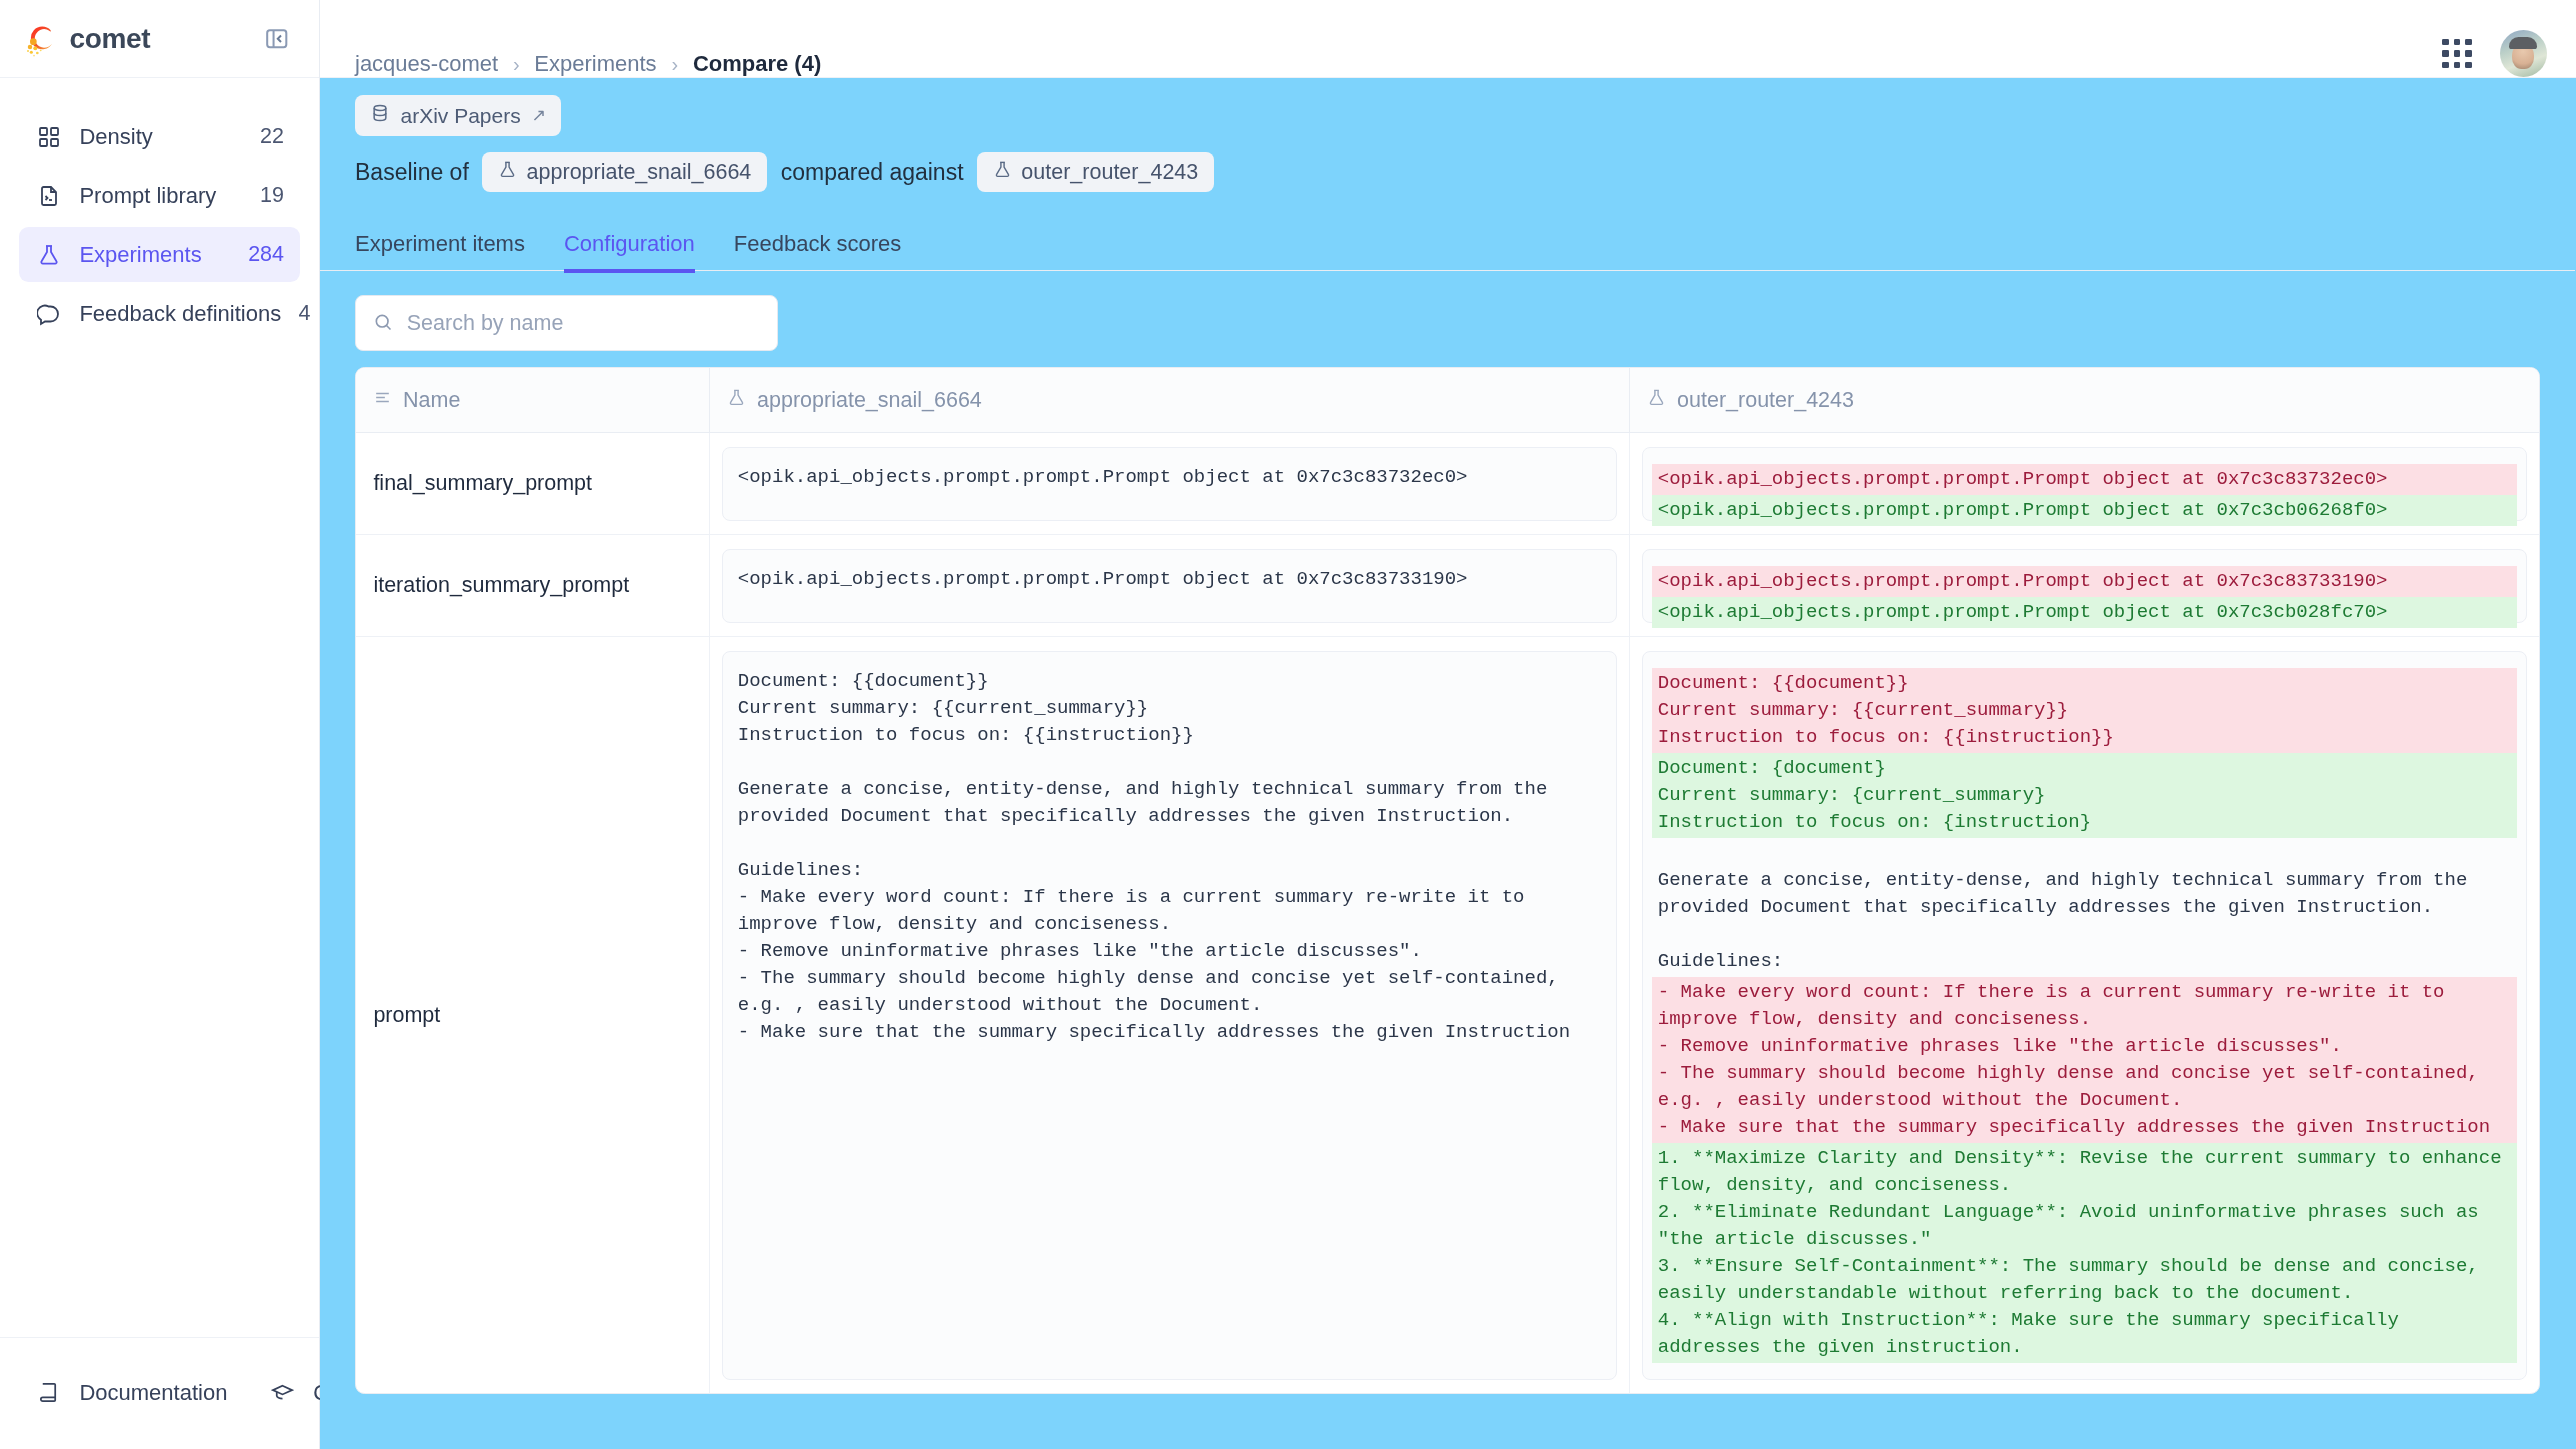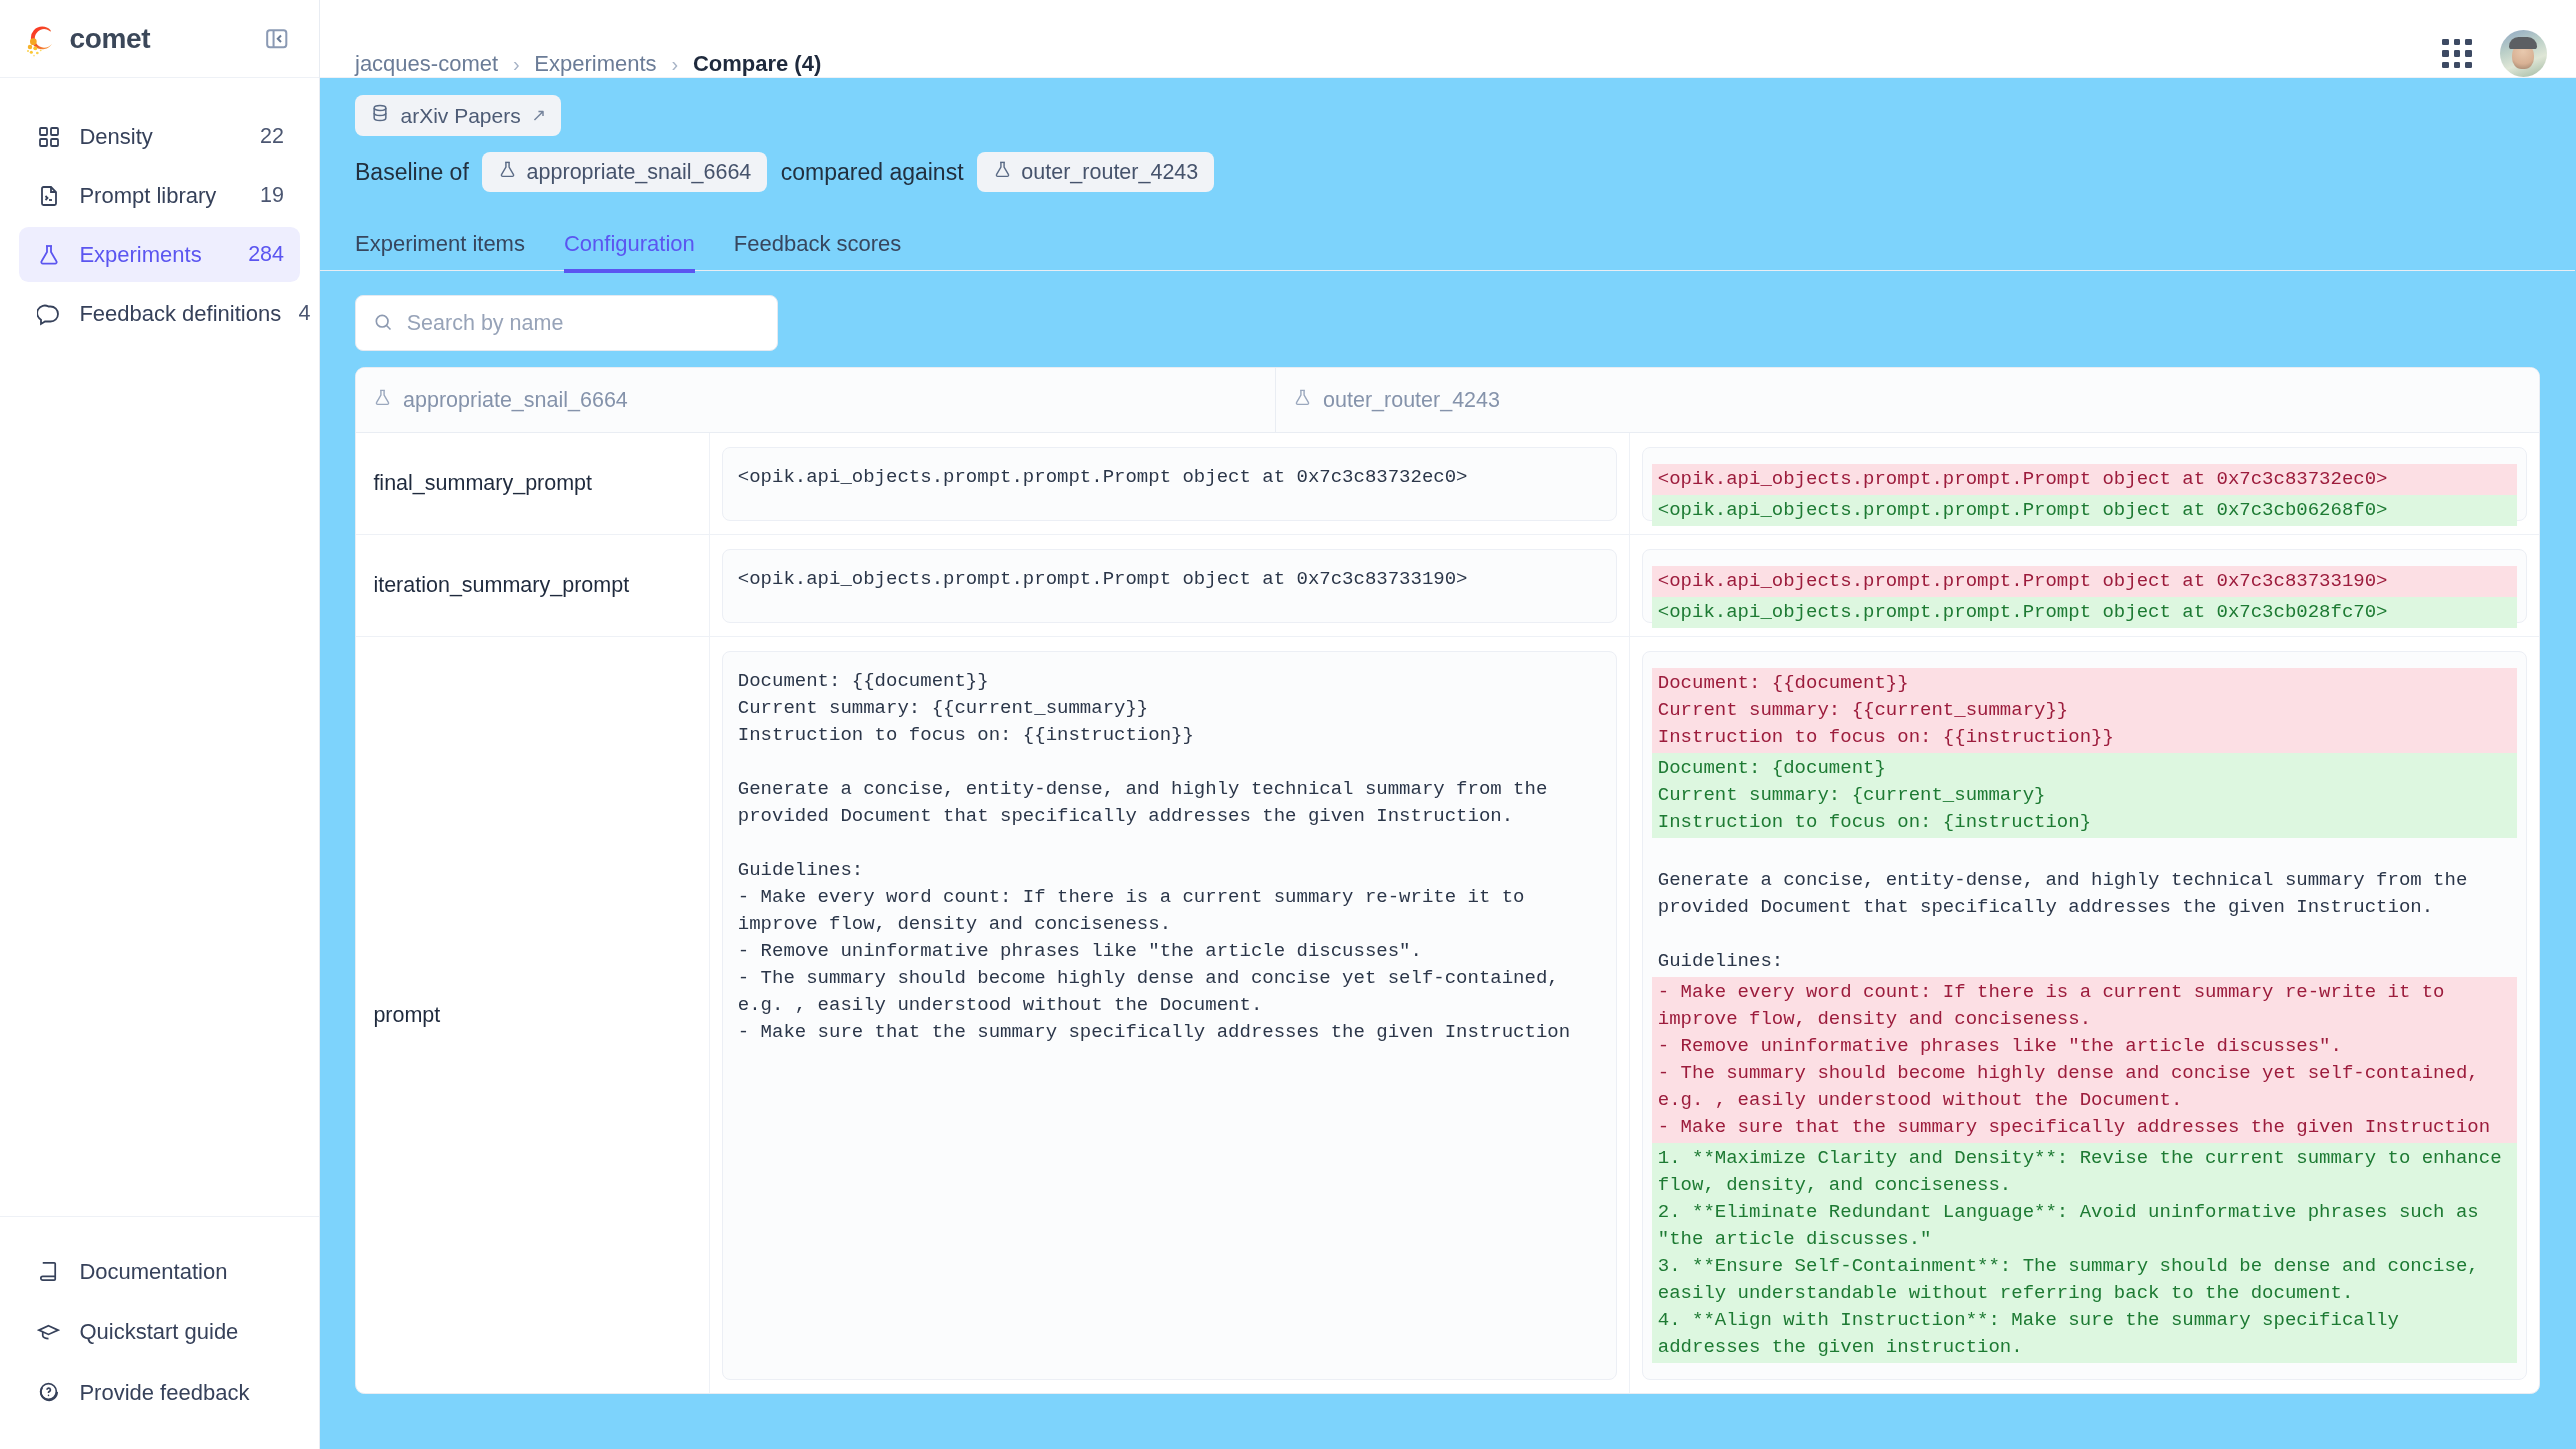--- a/index.html
+++ b/index.html
@@ -46,21 +46,21 @@
   .sb-item .sb-ico { width: 27px; height: 27px; flex: 0 0 27px; display:flex; align-items:center; justify-content:center; }
   .sb-item .sb-label { flex: 1 1 auto; white-space: nowrap; }
   .sb-item .sb-count { font-size: 21.5px; color: #4b5671; }
   .sb-item.active { background: #eeeefe; color: #5b55f0; }
   .sb-item.active .sb-count { color: #5b55f0; }
 
   .sb-bottom {
     margin-top: auto;
     border-top: 1.3px solid #eef1f6;
     padding: 29.5px 19px 31px 19px;
-    display: flex; flex-direction: column; gap: 9.4px;
+    display: flex; flex-direction: row; gap: 9.4px;
   }
   .sb-bottom .sb-item { height: 51px; font-size: 22px; }
 
   
   .main { flex: 1 1 auto; display: flex; flex-direction: column; min-width: 0; }
 
   .topbar {
     height: 78px; flex: 0 0 78px;
     display: flex; align-items: flex-end;
     padding: 0 29.5px 0 35px;
@@ -392,20 +392,30 @@
             </svg>
           </span>
           <input type="text" placeholder="Search by name" style="">
         </label>
       </div>
 
       <div class="table-wrap">
         <div class="ctable">
 
           <div class="ctable-head">
+            <div class="th c-name">
+              <span>
+                <svg width="19" height="19" viewBox="0 0 24 24" fill="none" stroke="#9aa7bd" stroke-width="2">
+                  <line x1="4" y1="7" x2="20" y2="7"></line>
+                    <line x1="4" y1="12" x2="15" y2="12"></line>
+                    <line x1="4" y1="17" x2="20" y2="17"></line>
+                </svg>
+              </span>
+              <span>Name</span>
+            </div>
             <div class="th c-a">
               <span>
                 <svg width="19" height="19" viewBox="0 0 24 24" fill="none" stroke="#9aa7bd" stroke-width="1.8">
                   <path d="M9 3h6"></path>
                     <path d="M10 3v6L4.6 18.2A1.6 1.6 0 0 0 6 20.7h12a1.6 1.6 0 0 0 1.4-2.5L14 9V3"></path>
                 </svg>
               </span>
               <span>appropriate_snail_6664</span>
             </div>
             <div class="th c-b">

